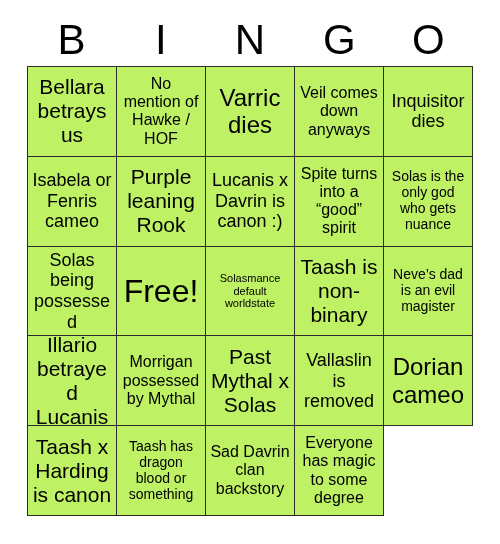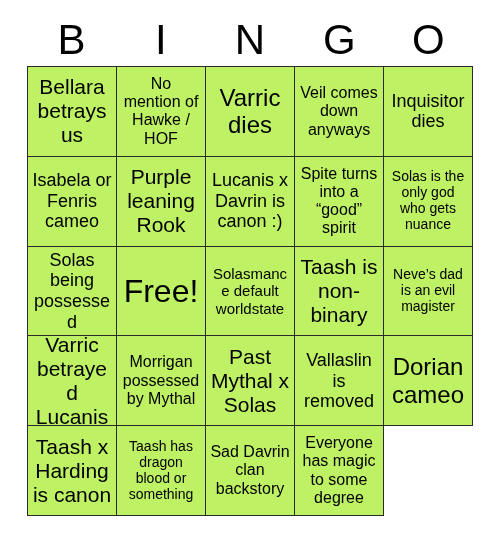--- a/index.html
+++ b/index.html
@@ -78,21 +78,21 @@
     width: 100%;
     line-height: 1.14;
     word-wrap: break-word;
     hyphens: none;
   }
   .size-xl  .cell-text { font-size: 24px; }
   .size-l   .cell-text { font-size: 21px; }
   .size-m   .cell-text { font-size: 18px; }
   .size-s   .cell-text { font-size: 16px; }
   .size-xs  .cell-text { font-size: 14px; }
-  .size-xxs .cell-text { font-size: 15px; }
+  .size-xxs .cell-text { font-size: 11px; }
 
   .free-cell .cell-text { font-size: 32px; }
 </style>
 </head>
 <body>
 
 <div id="bingo-card">
 
   <div id="bingo-header">
     <div class="header-letter">B</div>
@@ -146,21 +146,21 @@
         <span class="cell-text">Solasmance default worldstate</span>
       </div>
     <div class="bingo-cell size-l">
         <span class="cell-text">Taash is non-binary</span>
       </div>
 
     <div class="bingo-cell size-xs">
         <span class="cell-text">Neve’s dad is an evil magister</span>
       </div>
     <div class="bingo-cell size-l">
-        <span class="cell-text">Varric betrayed Lucanis</span>
+        <span class="cell-text">Illario betrayed Lucanis</span>
       </div>
     <div class="bingo-cell size-s">
         <span class="cell-text">Morrigan possessed by Mythal</span>
       </div>
     <div class="bingo-cell size-l">
         <span class="cell-text">Past Mythal x Solas</span>
       </div>
     <div class="bingo-cell size-m">
         <span class="cell-text">Vallaslin is removed</span>
       </div>

